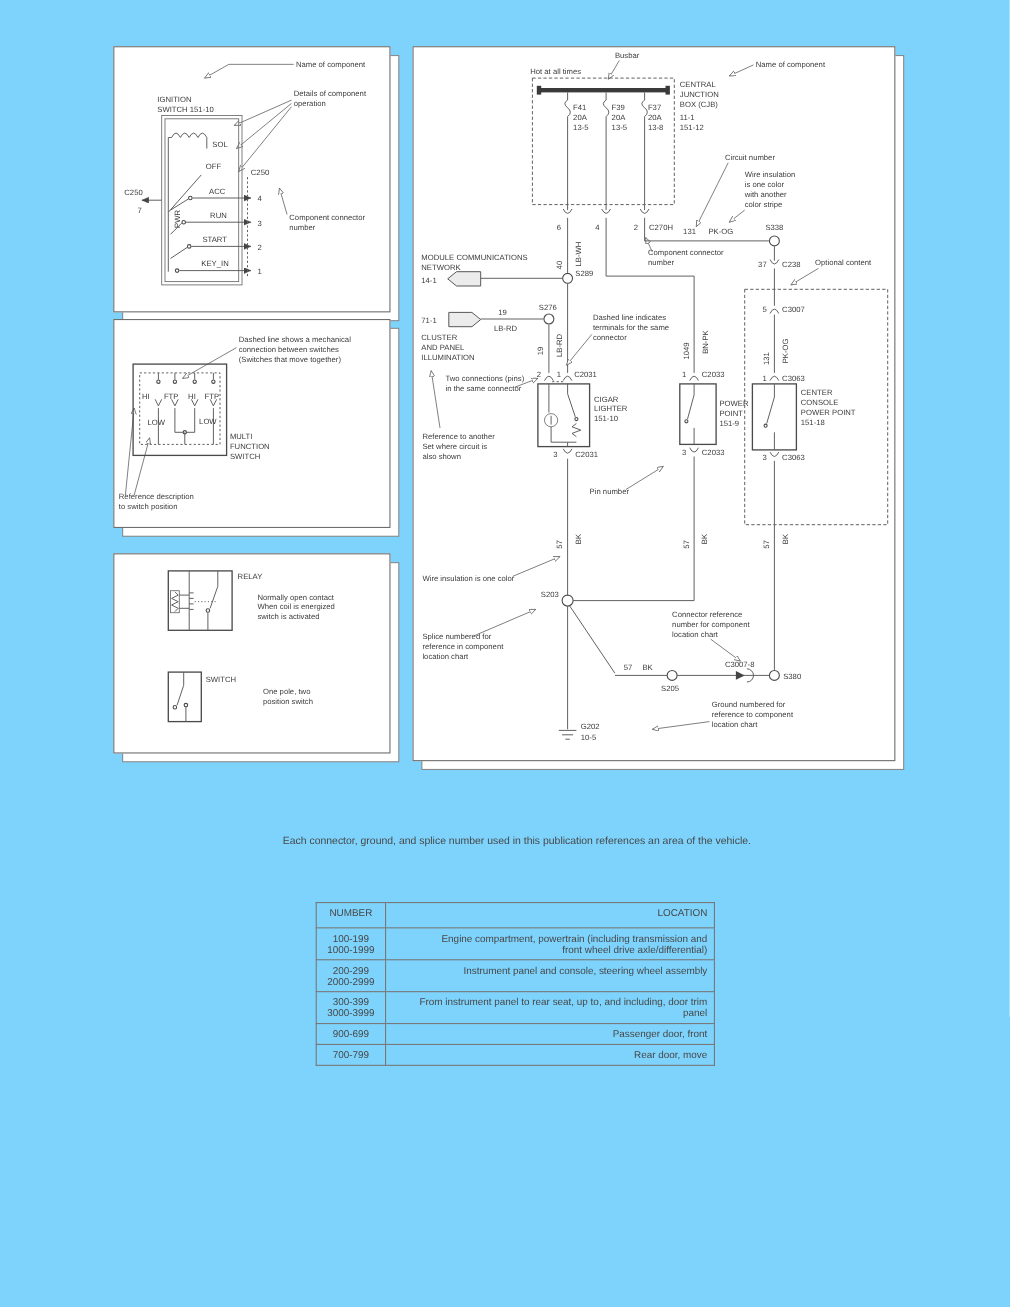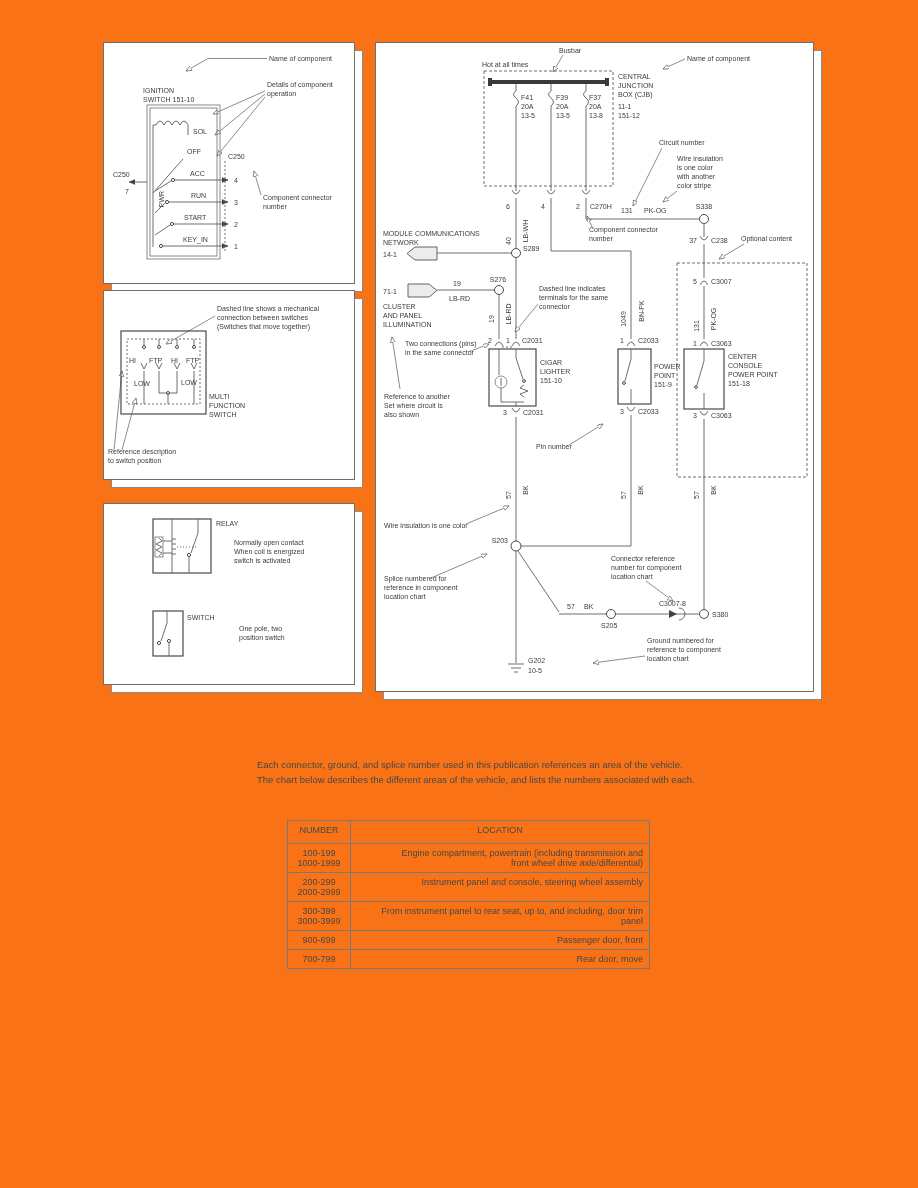--- a/index.html
+++ b/index.html
@@ -1,33 +1,33 @@
 <!DOCTYPE html>
 <html><head>
 <meta charset="utf-8">
 <style>
   html,body{margin:0;padding:0;background:#fff;}
-  .page{position:relative;width:918px;height:1188px;background:#f97316;
+  .page{position:relative;width:918px;height:1188px;background:#7dd3fc;
         font-family:"Liberation Sans","DejaVu Sans",sans-serif;color:#3b3b3b;overflow:hidden;}
   .panel{position:absolute;background:#fff;border:1px solid #6e6e6e;
          box-shadow:8px 8px 0 -1px #ffffff, 8px 8px 0 0 #8a8a8a;}
   .panel svg{display:block;width:100%;height:100%;}
   svg text{fill:#3b3b3b;font-size:7px;font-family:"Liberation Sans","DejaVu Sans",sans-serif;}
   svg .ln{stroke:#5f5f5f;stroke-width:0.9;fill:none;}
   svg .thin{stroke:#6e6e6e;stroke-width:0.8;fill:none;}
   svg .dash{stroke:#5f5f5f;stroke-width:0.9;fill:none;stroke-dasharray:3,2;}
   svg .dash2{stroke:#5f5f5f;stroke-width:0.9;fill:none;stroke-dasharray:2,2;}
   svg .splice{fill:#fff;stroke:#4a4a4a;stroke-width:1;}
   svg .box{fill:none;stroke:#4a4a4a;stroke-width:1.2;}
   svg .pent{fill:#ececec;stroke:#555;stroke-width:0.9;}
   .intro{position:absolute;left:257px;top:757px;width:450px;font-size:9.5px;line-height:15px;color:#474747;}
   .loc-table{position:absolute;left:287px;top:820px;width:363px;border-collapse:collapse;
              font-size:9px;color:#474747;}
   .loc-table td,.loc-table th{border:1px solid #787878;vertical-align:top;padding:4px 6px;text-align:right;}
-  .loc-table th{font-weight:normal;text-align:center;height:14px;}
+  .loc-table th{font-weight:normal;text-align:right;height:14px;}
   .loc-table td.num,.loc-table th.num{width:50px;text-align:center;white-space:pre-line;}
   .loc-table td.loc{white-space:pre-line;}
 </style>
 </head>
 <body>
 
 <div class="page">
 
   <div class="panel" style="left:103px;top:42px;width:250px;height:240px">
     <svg viewBox="103 42 250 240">
@@ -449,21 +449,20 @@
       <line class="thin" x1="645" y1="580" x2="672" y2="600" marker-end="url(#oa4)"></line>
       <text x="646" y="642">Ground numbered for</text>
       <text x="646" y="651">reference to component</text>
       <text x="646" y="660">location chart</text>
       <line class="thin" x1="644" y1="655" x2="592" y2="662" marker-end="url(#oa4)"></line>
     </svg>
   </div>
 
   <div class="intro">
     <div>Each connector, ground, and splice number used in this publication references an area of the vehicle.</div>
-    <div>The chart below describes the different areas of the vehicle, and lists the numbers associated with each.</div>
   </div>
 
   <table class="loc-table">
     <tbody>
       <tr>
         <th class="num">NUMBER</th>
         <th>LOCATION</th>
       </tr>
       <tr>
         <td class="num">100-199

